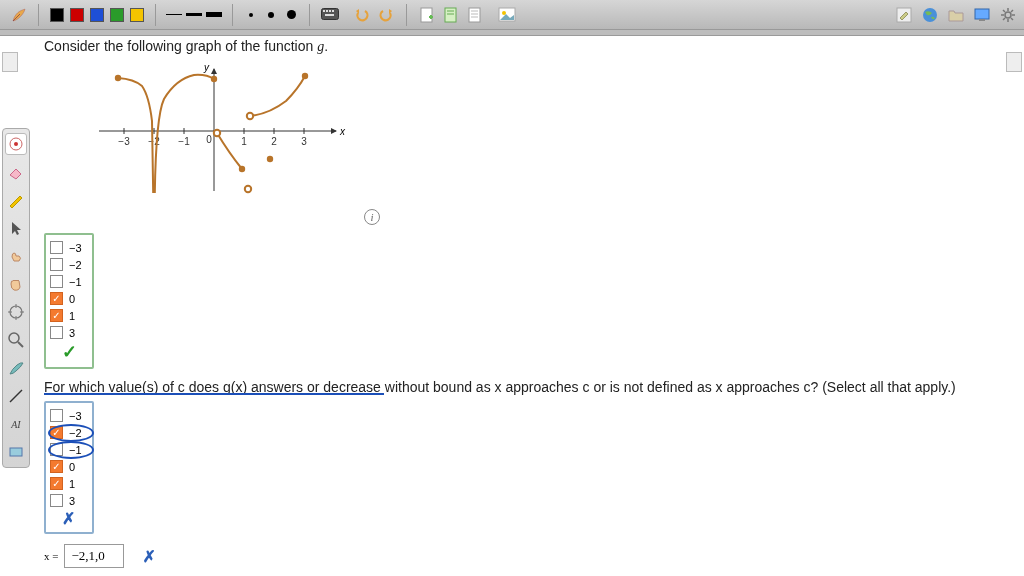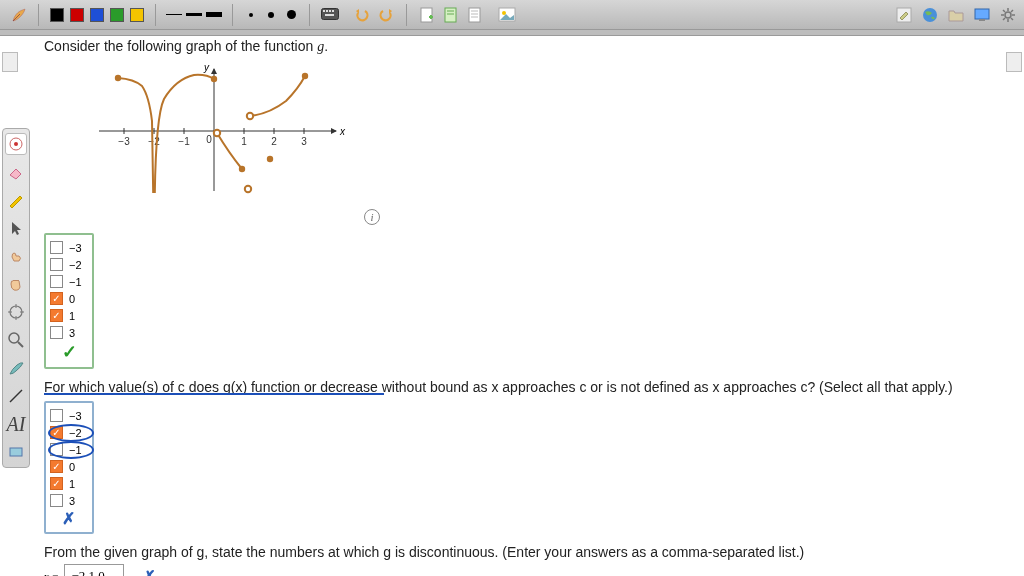--- a/index.html
+++ b/index.html
@@ -247,21 +247,21 @@
       <svg>
         <path d="M3 15 Q5 10 10 6 Q14 3 16 4 Q14 8 9 12 Q6 15 3 15 Z" fill="#7bb" stroke="#588"></path>
       </svg>
     </div>
   <div class="tool">
       <svg>
         <line x1="3" y1="15" x2="15" y2="3" stroke="#333" stroke-width="1.5"></line>
       </svg>
     </div>
   <div class="tool">
-      <span style="font-family:Georgia;font-style:italic;font-size:20px;color:#444">AI</span>
+      <span style="font-family:Georgia;font-style:italic;font-size:10px;color:#444">AI</span>
     </div>
   <div class="tool">
       <svg>
         <rect x="3" y="5" width="12" height="8" fill="#9cd" stroke="#57a"></rect>
       </svg>
     </div>
 </div>
 
 <div class="content">
   <div class="prompt">
@@ -334,21 +334,21 @@
         </div><div class="opt-row">
           <span class="cb checked">✓</span>
           <span>1</span>
         </div><div class="opt-row">
           <span class="cb"></span>
           <span>3</span>
         </div><div class="check-mark">✓</div></div>
   </div>
 
   <div class="q-block" style="margin-top:10px;position:relative">
-    <div class="prompt">For which value(s) of c does g(x) function or decrease without bound as x approaches c or is not defined as x approaches c? (Select all that apply.)</div>
+    <div class="prompt">For which value(s) of c does g(x) answers or decrease without bound as x approaches c or is not defined as x approaches c? (Select all that apply.)</div>
     <div class="underline-ann" style="left:0;top:14px;width:340px"></div>
     <div class="opts-box err" id="opts2" style="position:relative"><div class="opt-row">
           <span class="cb"></span>
           <span>−3</span>
         </div><div class="opt-row">
           <span class="cb checked">✓</span>
           <span>−2</span>
         </div><div class="opt-row">
           <span class="cb"></span>
           <span>−1</span>
@@ -358,20 +358,19 @@
         </div><div class="opt-row">
           <span class="cb checked">✓</span>
           <span>1</span>
         </div><div class="opt-row">
           <span class="cb"></span>
           <span>3</span>
         </div><div class="x-mark">✗</div><div class="circle-ann" style="left: 2px; top: 21px; width: 46px; height: 18px;"></div><div class="circle-ann" style="left: 2px; top: 38px; width: 46px; height: 18px;"></div></div>
   </div>
 
   <div class="q-block" style="margin-top:10px">
-    <div class="prompt">From the given graph of g, state the numbers at which g is discontinuous. (Enter your answers as a comma-separated list.)</div>
     <div class="ans-input">
       <span style="font-family:Georgia">x =</span>
       <span class="ans-field">−2,1,0</span>
       <span class="x-mark">✗</span>
     </div>
   </div>
 </div>
 
 </body></html>

